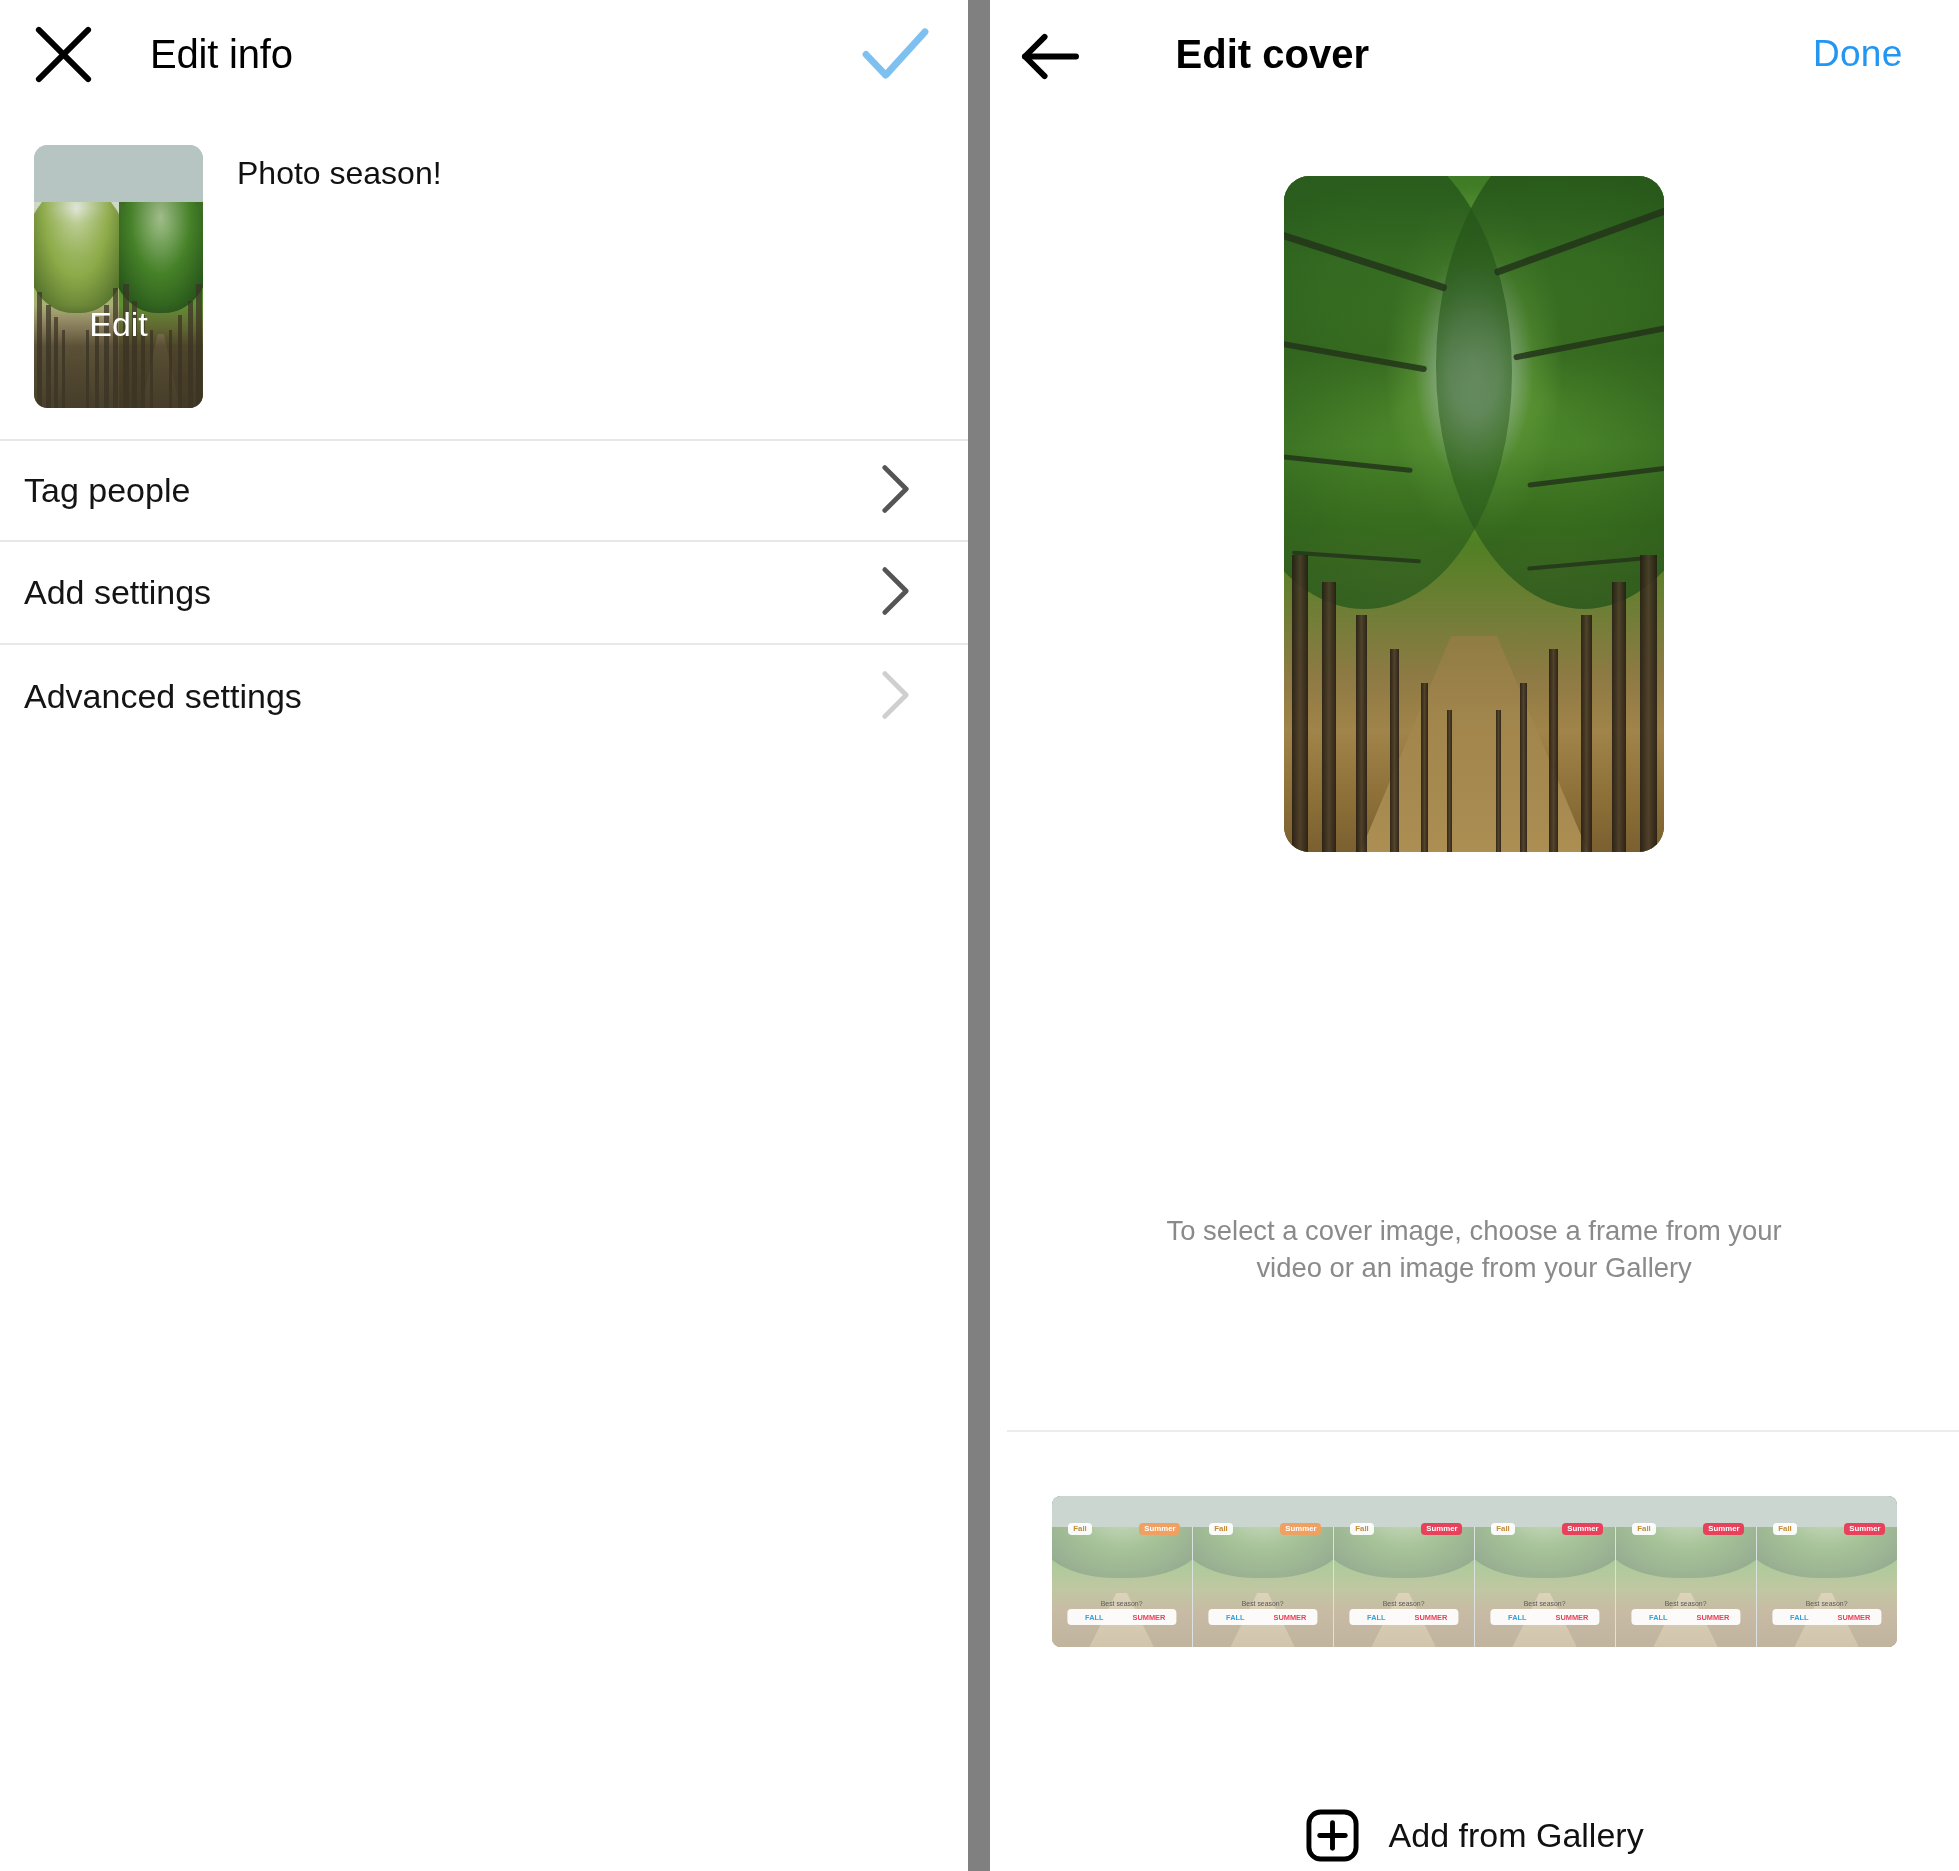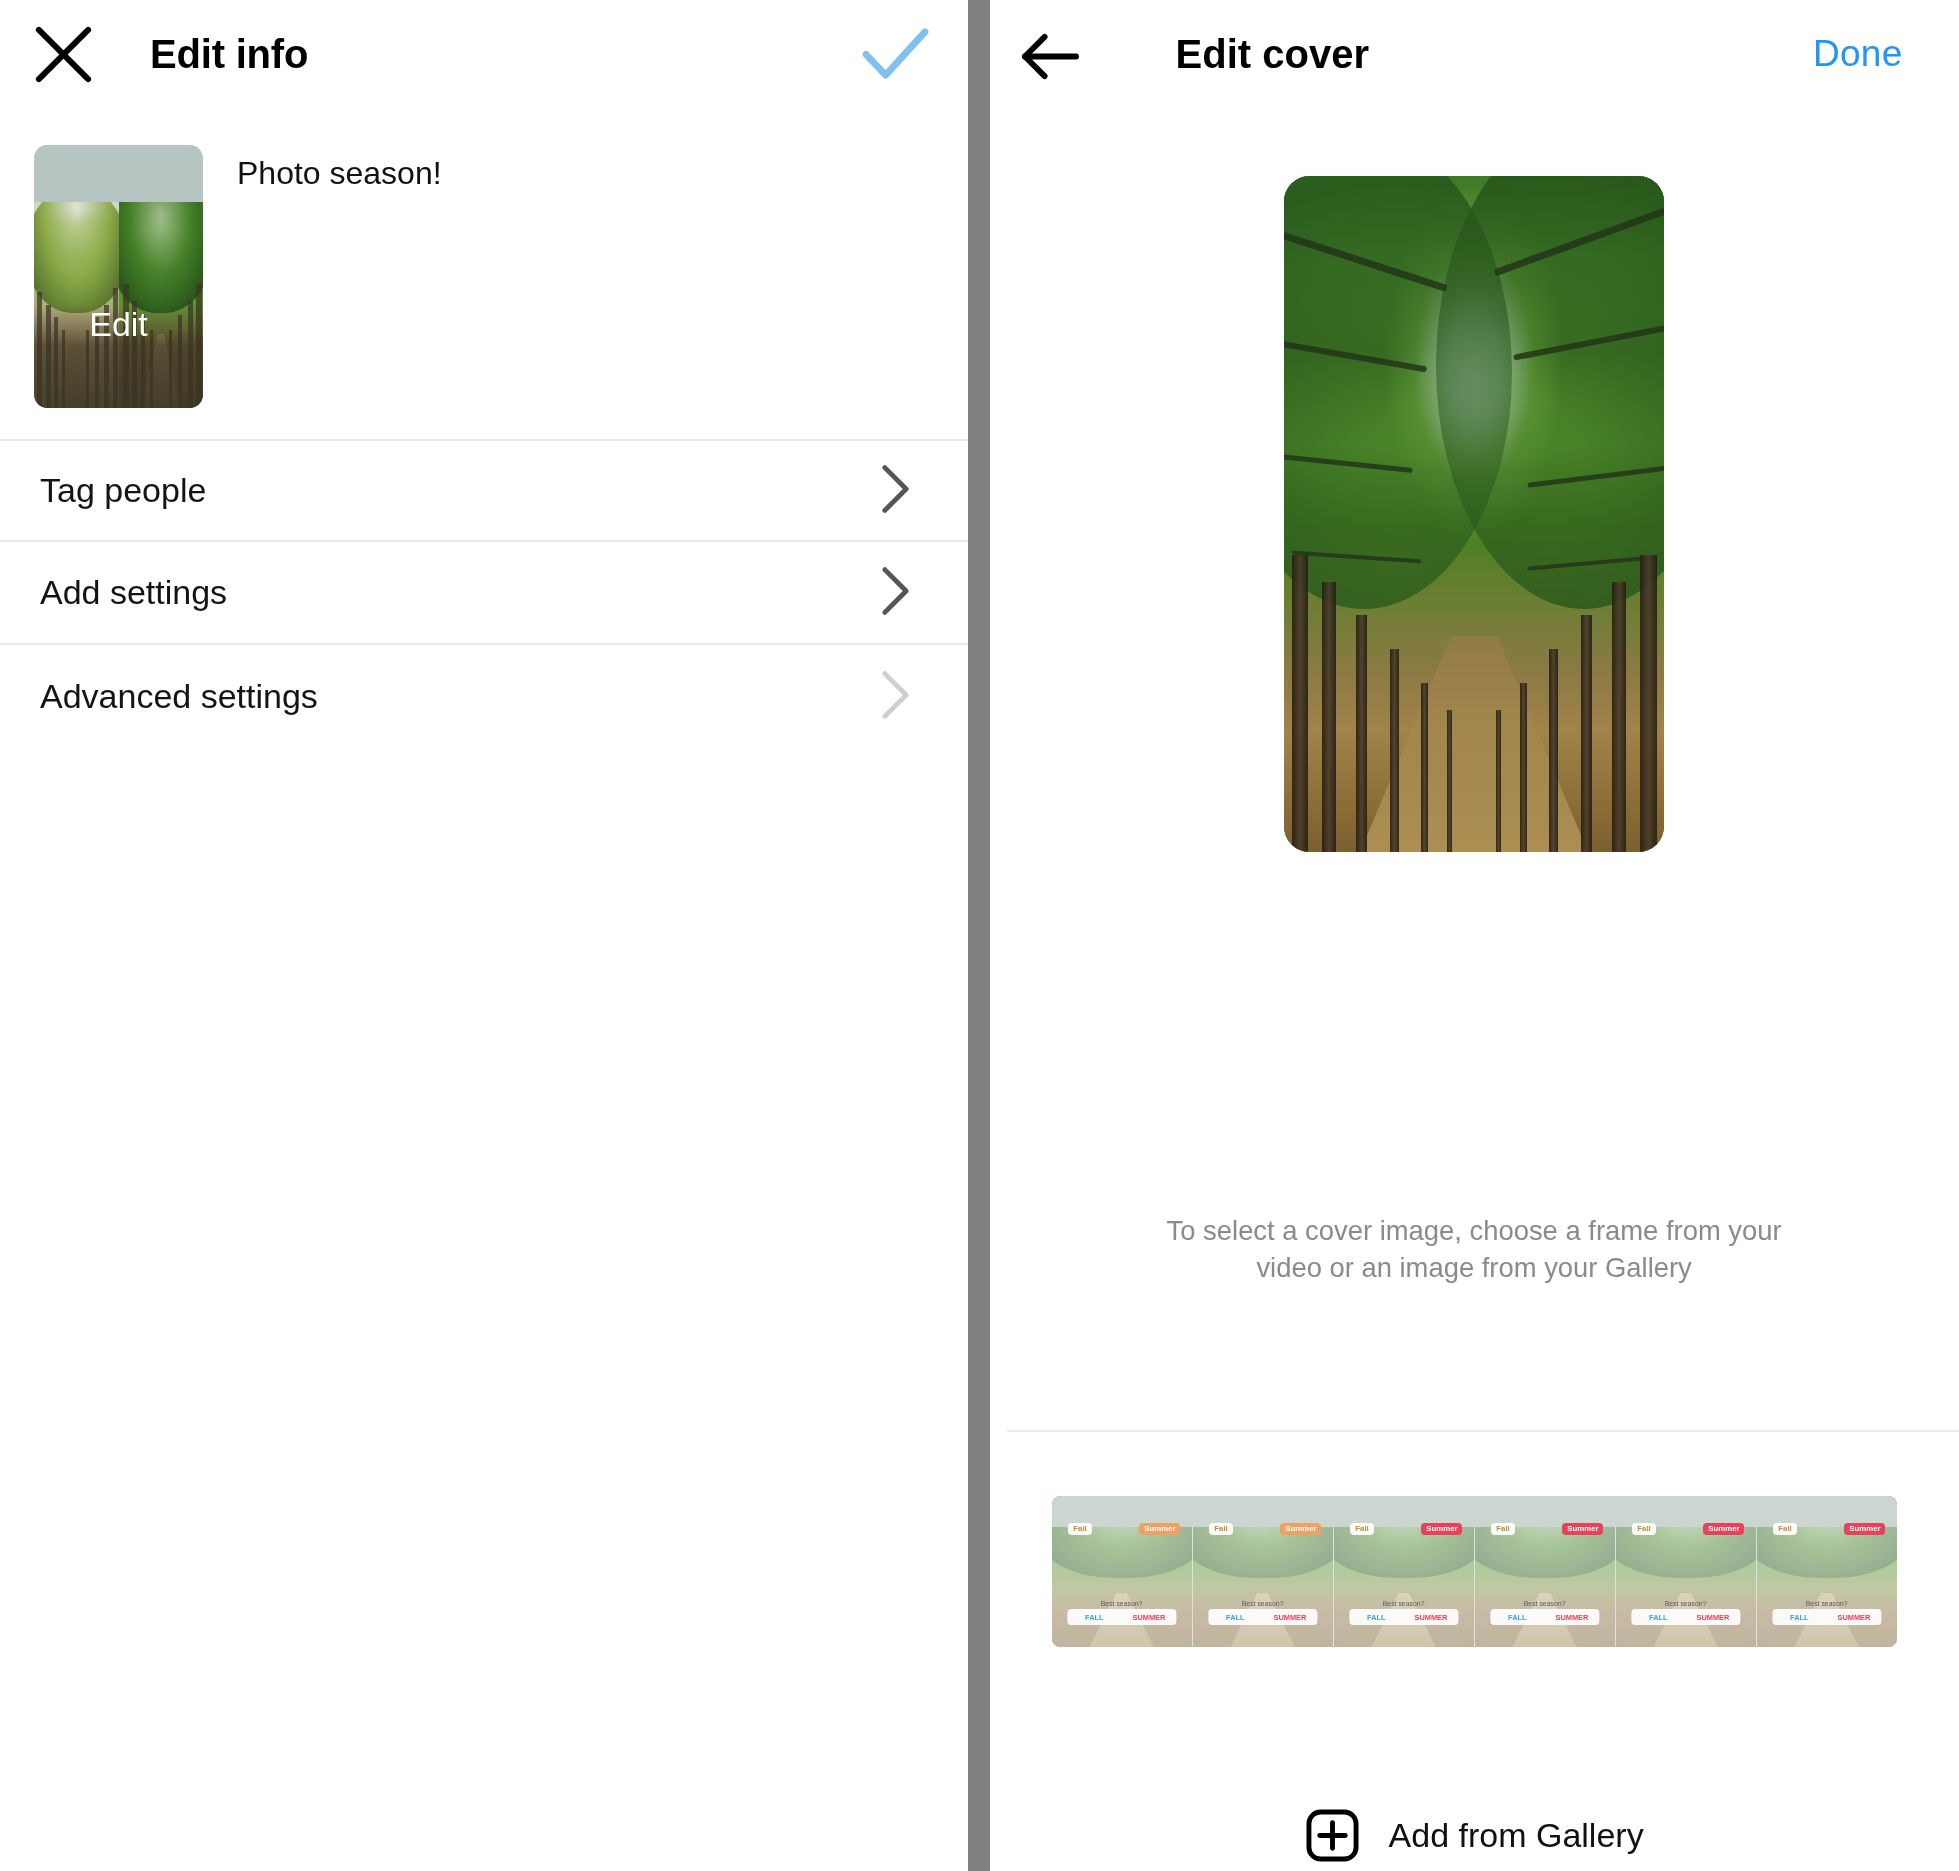--- a/index.html
+++ b/index.html
@@ -31,21 +31,21 @@
   }
 
   .appbar {
     height: 110px;
     display: flex;
     align-items: center;
     position: relative;
   }
   .appbar-title {
     font-size: 40px;
-    font-weight: bold;
+    font-weight: normal;
     color: #000000;
     letter-spacing: -0.2px;
   }
 
   
   .close-x { position: absolute; left: 31px; top: 21.6px; width: 65px; height: 65px; }
   .left-title { position: absolute; left: 150px; top: 32px; }
   .check-btn { position: absolute; right: 37px; top: 27.4px; width: 71px; height: 55px; }
 
   
@@ -85,21 +85,21 @@
   .list { position: absolute; left: 0; top: 439px; width: 968px; }
   .list-row {
     position: relative;
     height: 103px;
     display: flex; align-items: center;
     border-bottom: 2px solid #e8e8e8;
     background: #ffffff;
   }
   .list-row:first-child { border-top: 2px solid #e8e8e8; }
   .list-row.no-border { border-bottom: none; }
-  .row-label { font-size: 34px; color: #141414; margin-left: 40px; font-weight: 400; }
+  .row-label { font-size: 34px; color: #141414; margin-left: 24px; font-weight: 400; }
   .chev { position: absolute; right: 55px; top: 50%; transform: translateY(-50%); }
 
   
   .r-back { position: absolute; left: 29px; top: 29px; width: 63px; height: 55px; }
   .r-title { position: absolute; left: 186px; top: 32px; font-size: 40px; font-weight: bold; color: #000; }
   .r-done {
     position: absolute; right: 56px; top: 33px;
     font-size: 37px; color: #2196f3; letter-spacing: 0.3px;
   }
 

